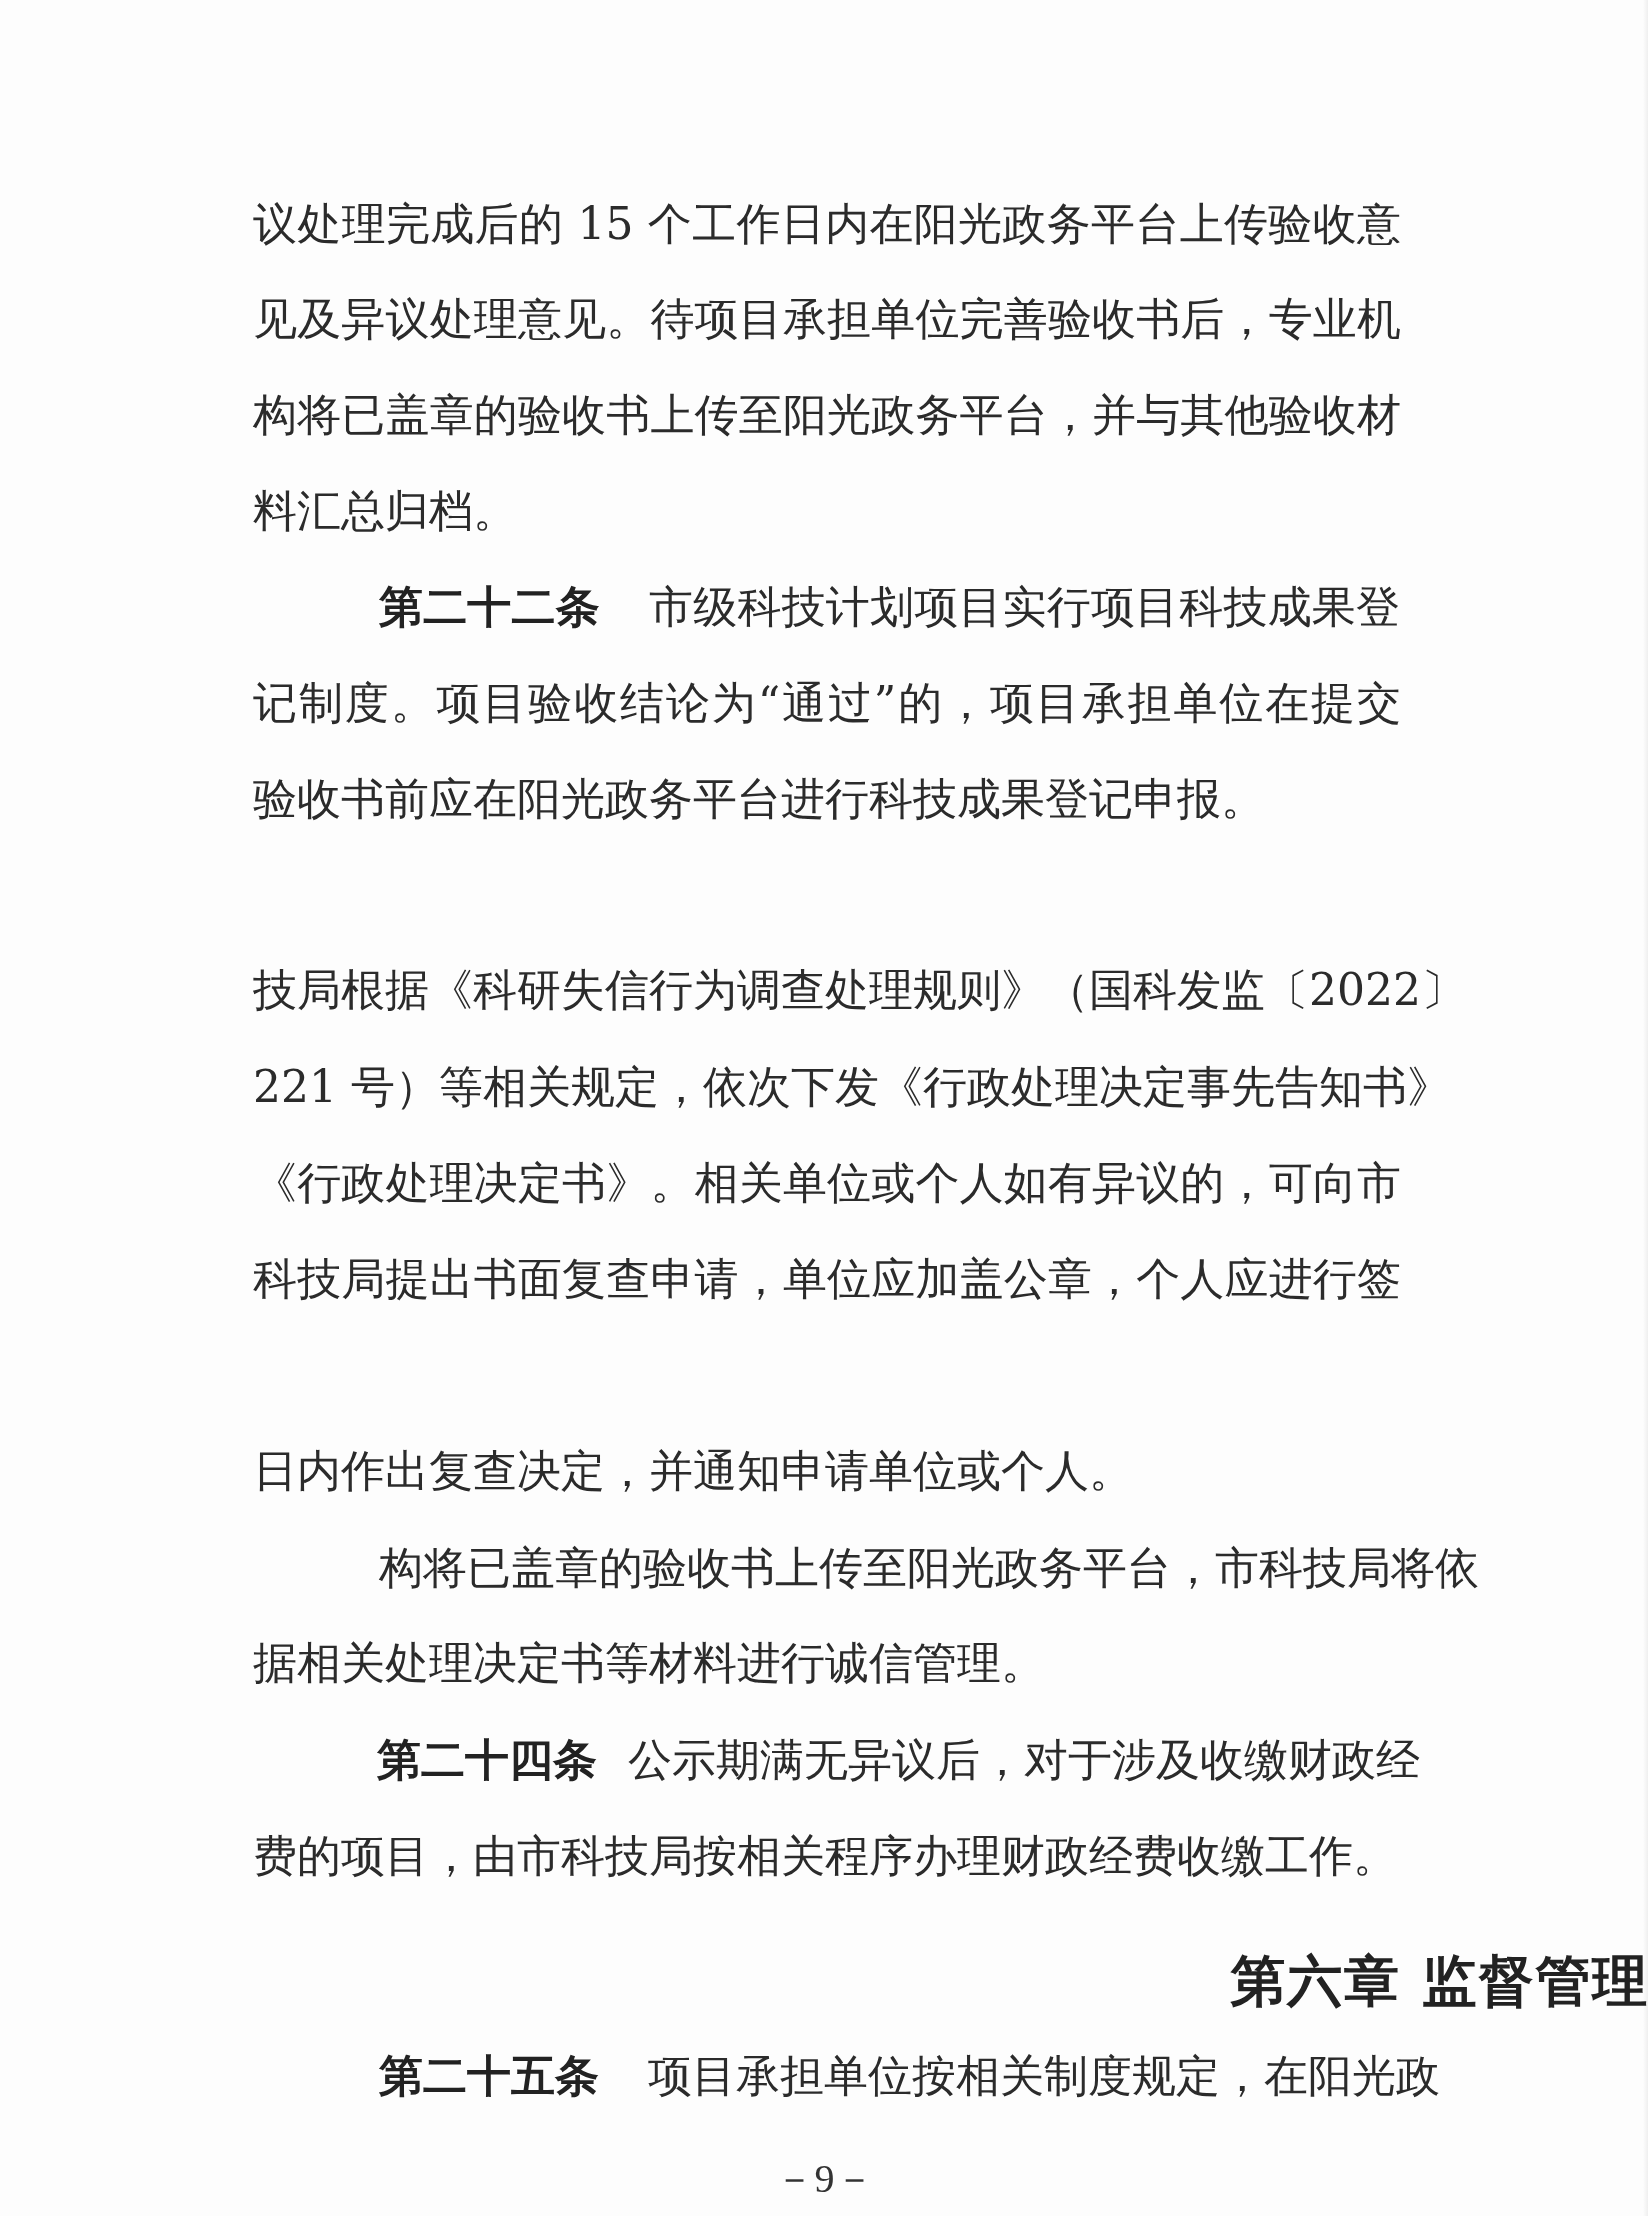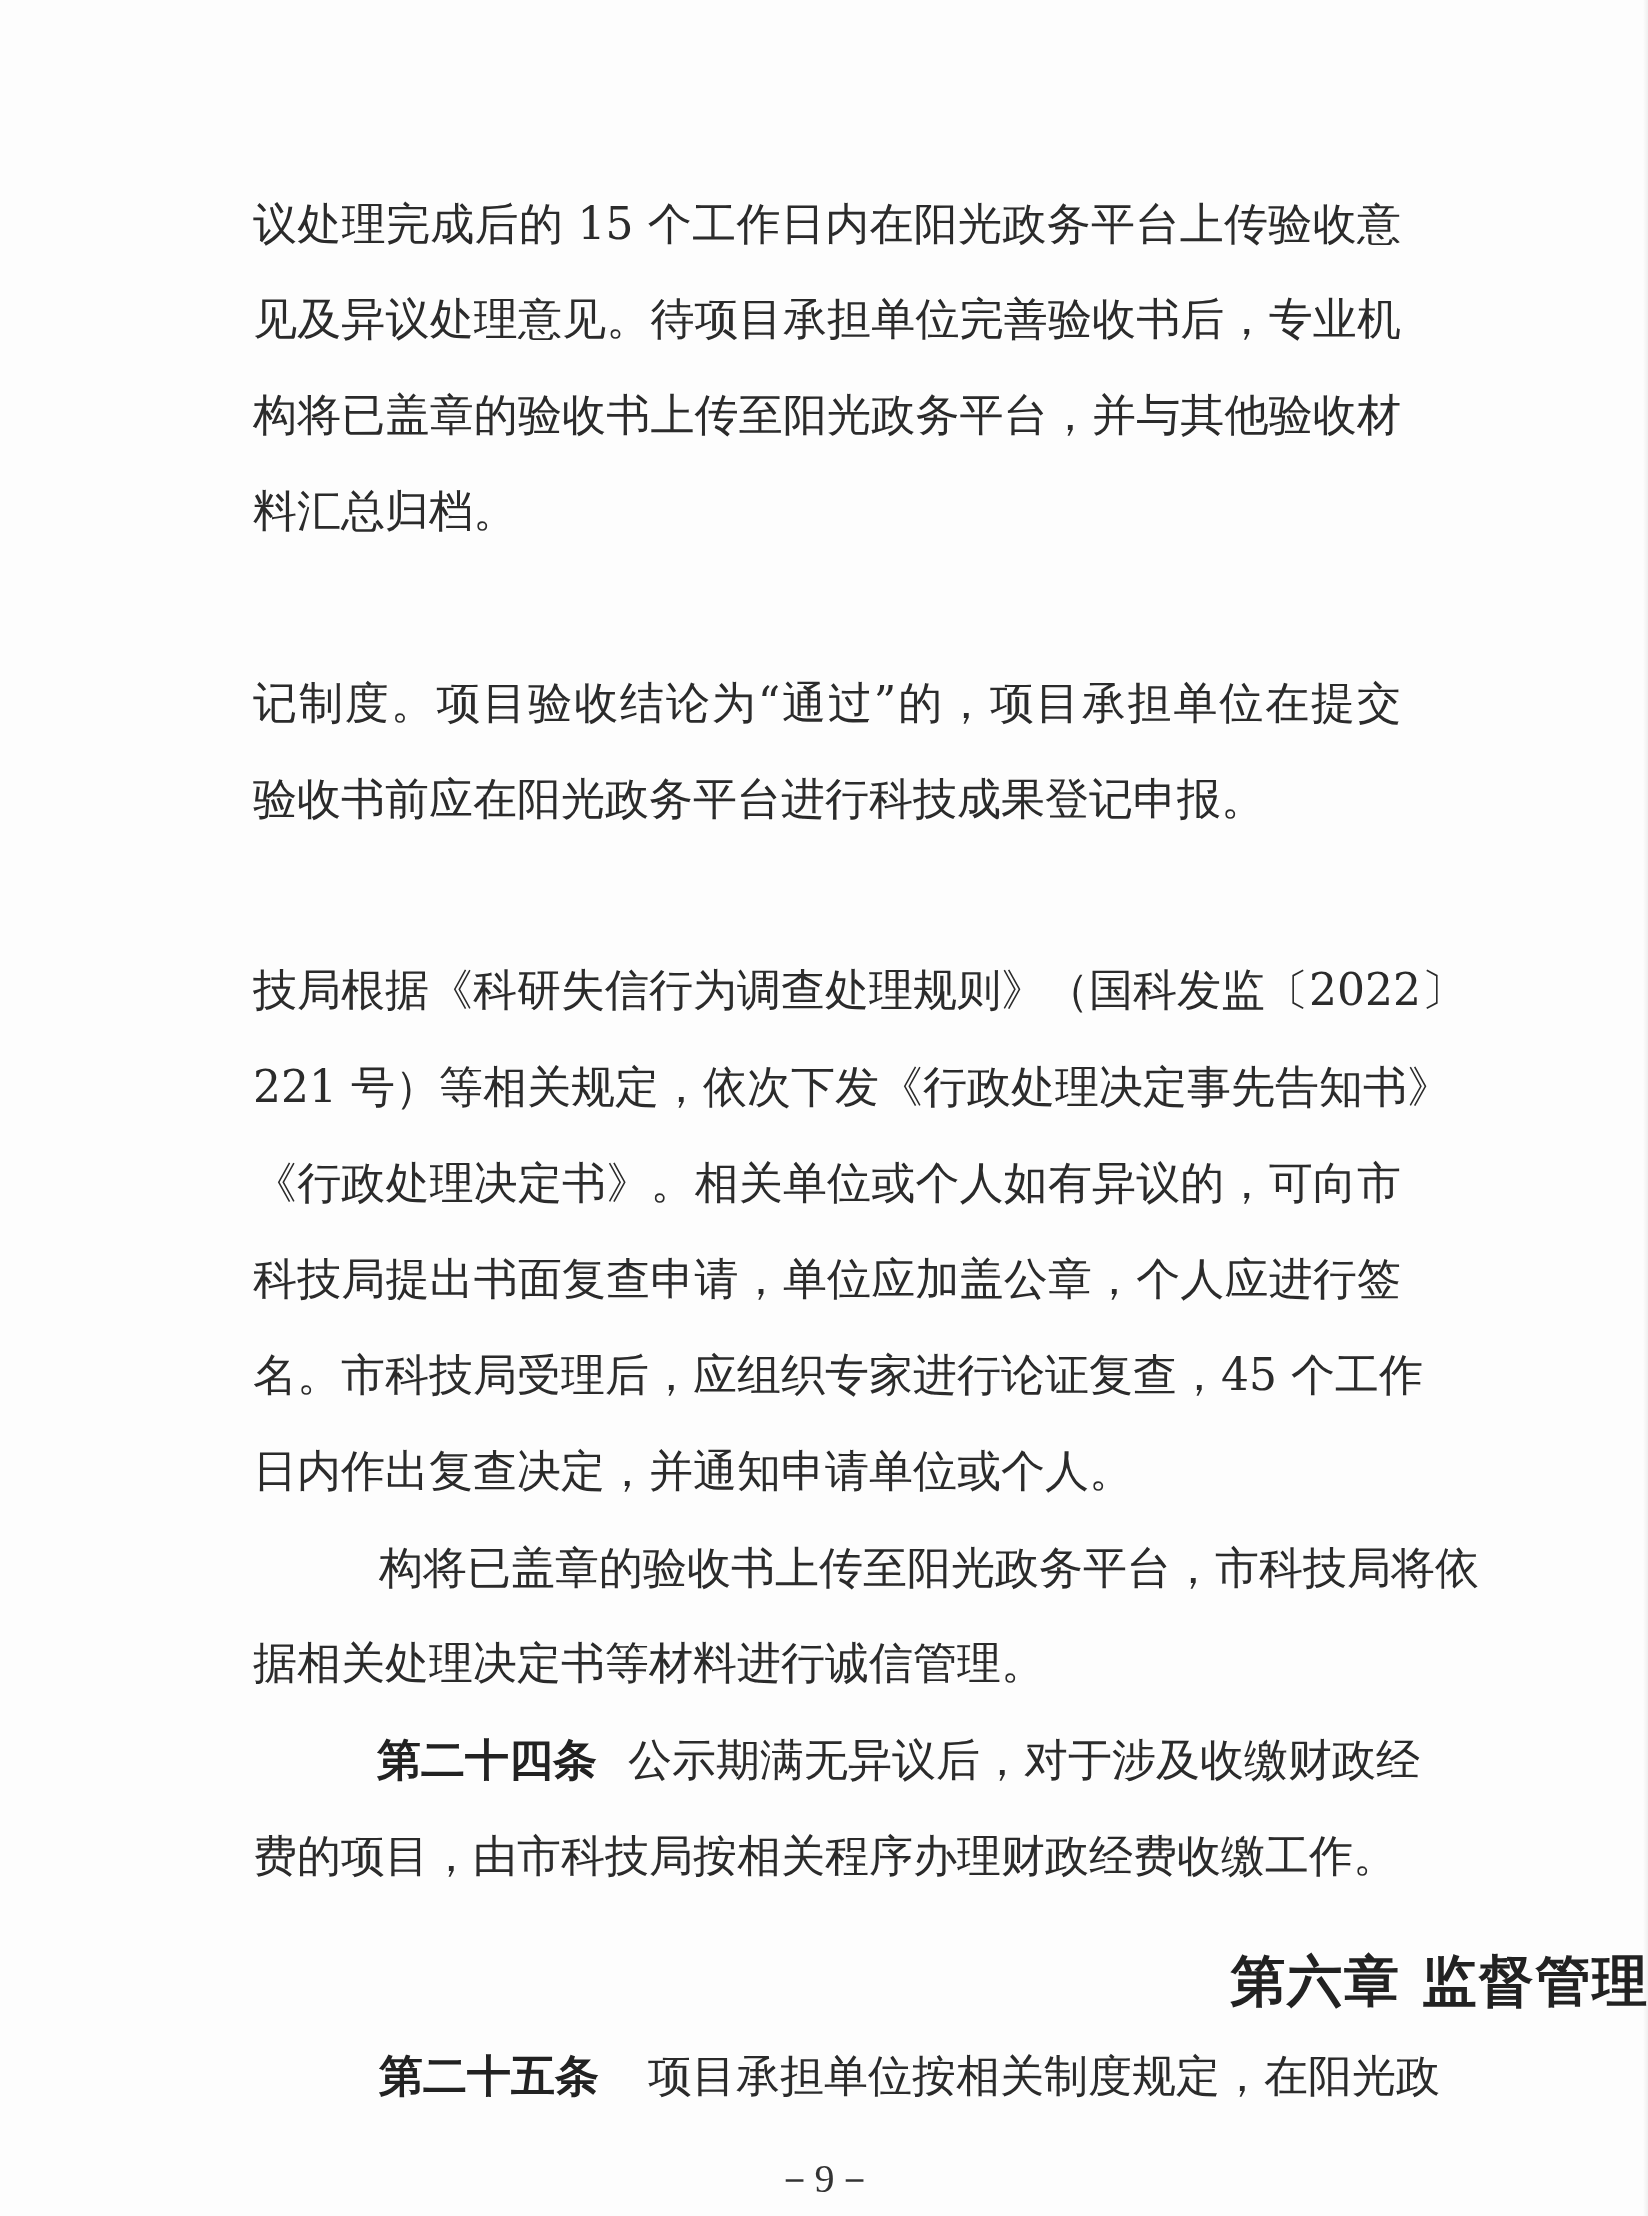--- a/index.html
+++ b/index.html
@@ -74,28 +74,30 @@
 <body>
 
 <div class="page">
   <div class="scan-edge"></div>
 
   <div class="line" style="top:191px">议处理完成后的 15 个工作日内在阳光政务平台上传验收意</div>
   <div class="line" style="top:286px">见及异议处理意见。待项目承担单位完善验收书后，专业机</div>
   <div class="line" style="top:382px">构将已盖章的验收书上传至阳光政务平台，并与其他验收材</div>
   <div class="line last" style="top:478px">料汇总归档。</div>
 
+  <div class="line" style="top:574px; left:379px; width:1021px;">
+    <span class="article-label">第二十二条</span><span style="display:inline-block;width:49px"></span><span>市级科技计划项目实行项目科技成果登</span>
+  </div>
   <div class="line" style="top:670px">记制度。项目验收结论为“通过”的，项目承担单位在提交</div>
   <div class="line last" style="top:766px">验收书前应在阳光政务平台进行科技成果登记申报。</div>
 
   <div class="line" style="top:957px">技局根据《科研失信行为调查处理规则》（国科发监〔2022〕</div>
   <div class="line" style="top:1054px">221 号）等相关规定，依次下发《行政处理决定事先告知书》</div>
   <div class="line" style="top:1150px">《行政处理决定书》。相关单位或个人如有异议的，可向市</div>
   <div class="line" style="top:1246px">科技局提出书面复查申请，单位应加盖公章，个人应进行签</div>
-  <div class="line" style="top:1342px">名。市科技局受理后，应组织专家进行论证复查，45 个工作</div>
   <div class="line last" style="top:1438px">日内作出复查决定，并通知申请单位或个人。</div>
 
   <div class="line" style="top:1535px; left:379px; width:1021px;">构将已盖章的验收书上传至阳光政务平台，市科技局将依</div>
   <div class="line last" style="top:1630px">据相关处理决定书等材料进行诚信管理。</div>
 
   <div class="line" style="top:1727px; left:377px; width:1021px;">
     <span class="article-label">第二十四条</span><span style="display:inline-block;width:31px"></span><span>公示期满无异议后，对于涉及收缴财政经</span>
   </div>
   <div class="line last" style="top:1823px">费的项目，由市科技局按相关程序办理财政经费收缴工作。</div>
 

